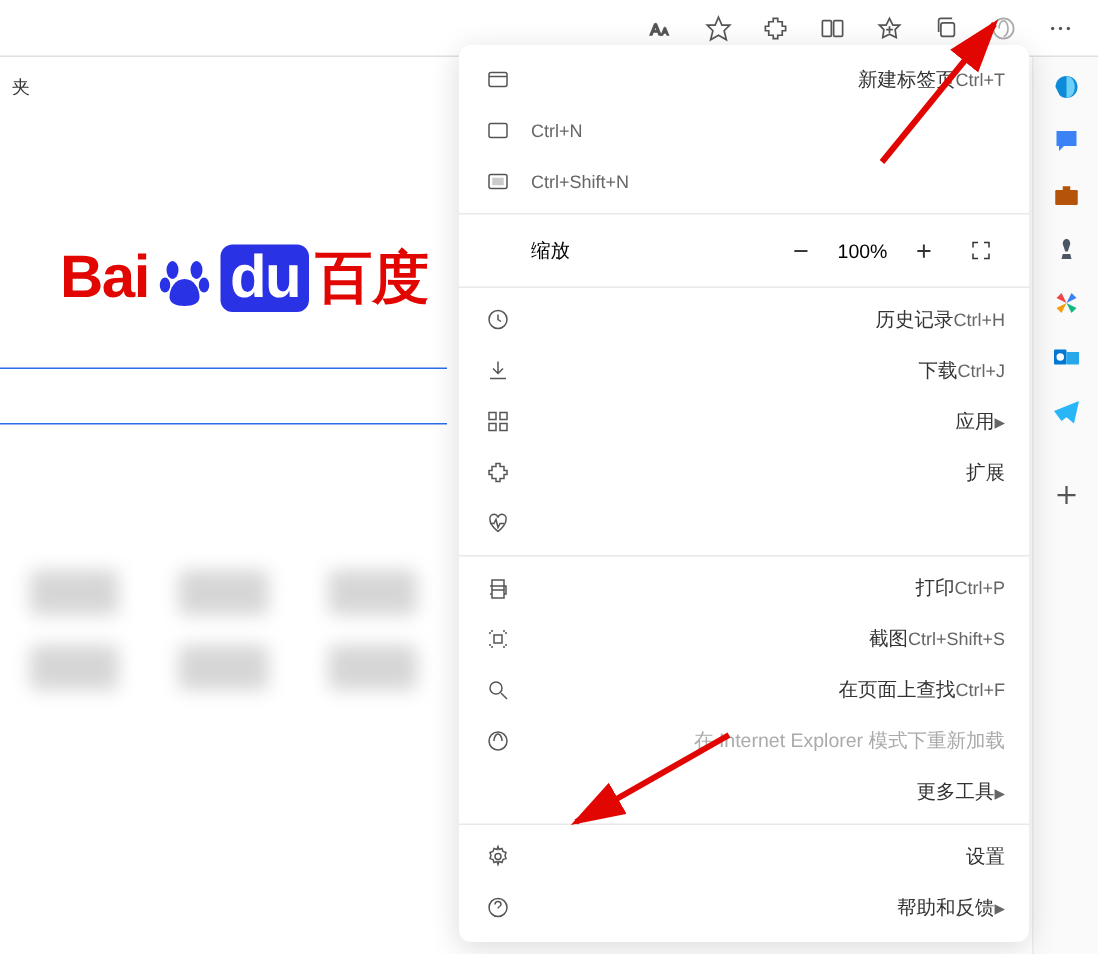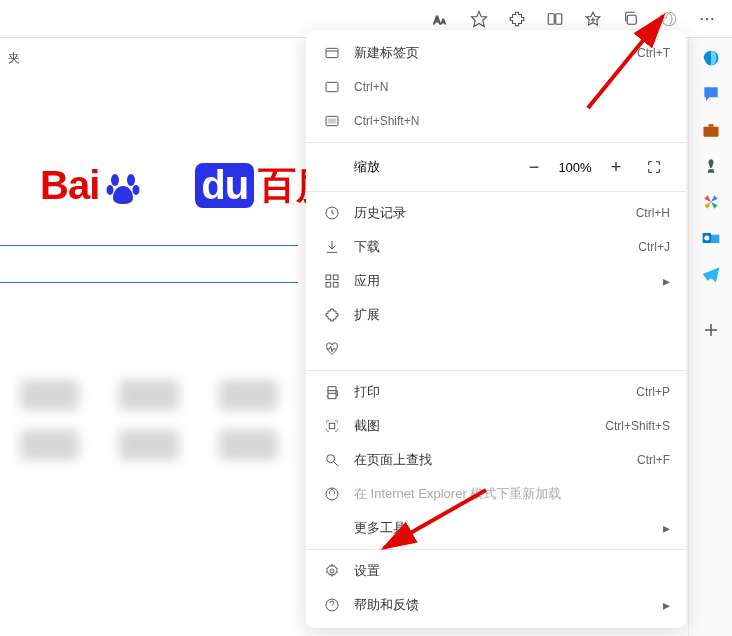--- a/index.html
+++ b/index.html
@@ -8,36 +8,36 @@
     .toolbar { position: absolute; top: 0; left: 0; right: 0; height: 38px; display: flex; align-items: center; justify-content: flex-end; gap: 4px; padding-right: 8px; border-bottom: 1px solid #e0e0e0; }
     .toolbar-btn { width: 34px; height: 30px; display: flex; align-items: center; justify-content: center; cursor: pointer; color: #555; }
     
     .sidebar-right { position: absolute; right: 0; top: 38px; width: 44px; height: calc(100% - 38px); background: #fafafa; display: flex; flex-direction: column; align-items: center; padding-top: 8px; gap: 12px; border-left: 1px solid #eee; }
     .sidebar-icon { width: 24px; height: 24px; display: flex; align-items: center; justify-content: center; cursor: pointer; }
     
     .breadcrumb { position: absolute; top: 46px; left: 0; font-size: 12px; color: #333; padding: 4px 8px; }
     
     .baidu-logo { position: absolute; top: 160px; left: 40px; display: flex; align-items: center; gap: 4px; }
     .baidu-text { font-size: 40px; font-weight: bold; color: #e10601; letter-spacing: -1px; }
-    .baidu-du { background: #2a32e6; color: #fff; border-radius: 8px; padding: 0 6px; margin-left: 48px; }
+    .baidu-du { background: #2a32e6; color: #fff; border-radius: 8px; padding: 0 6px; }
     .baidu-cn { font-size: 38px; font-weight: bold; color: #e10601; }
     .baidu-paw { width: 40px; height: 40px; }
     
     .search-lines { position: absolute; top: 245px; left: 0; width: 298px; }
     .search-line { height: 1px; background: #2a6de6; margin-bottom: 36px; }
     
     .blurred-content { position: absolute; top: 380px; left: 0; width: 298px; display: flex; flex-direction: column; gap: 20px; filter: blur(6px); opacity: 0.4; }
     .blur-row { display: flex; gap: 40px; padding: 0 20px; }
     .blur-item { width: 60px; height: 30px; background: #999; border-radius: 4px; }
     
     .context-menu { position: absolute; top: 30px; left: 306px; width: 380px; background: #fff; border-radius: 8px; box-shadow: 0 4px 20px rgba(0,0,0,0.15); padding: 6px 0; z-index: 10; }
     .menu-item { display: flex; align-items: center; padding: 7px 16px; font-size: 13px; color: #333; cursor: pointer; }
     .menu-item.disabled { color: #aaa; cursor: default; }
     .menu-icon { width: 20px; height: 20px; display: flex; align-items: center; justify-content: center; margin-right: 12px; color: #555; flex-shrink: 0; }
-    .menu-label { flex: 1; }
+    .menu-label { flex: 1; text-align: right; }
     .menu-shortcut { font-size: 12px; color: #666; }
     .menu-arrow { color: #666; font-size: 14px; }
     .menu-divider { height: 1px; background: #e8e8e8; margin: 4px 0; }
     
     .zoom-row { display: flex; align-items: center; padding: 6px 16px; font-size: 13px; }
     .zoom-label { flex: 1; padding-left: 32px; }
     .zoom-btn { width: 32px; height: 28px; display: flex; align-items: center; justify-content: center; cursor: pointer; color: #333; font-size: 18px; }
     .zoom-value { width: 50px; text-align: center; }
     .zoom-fs { margin-left: 6px; }
     

